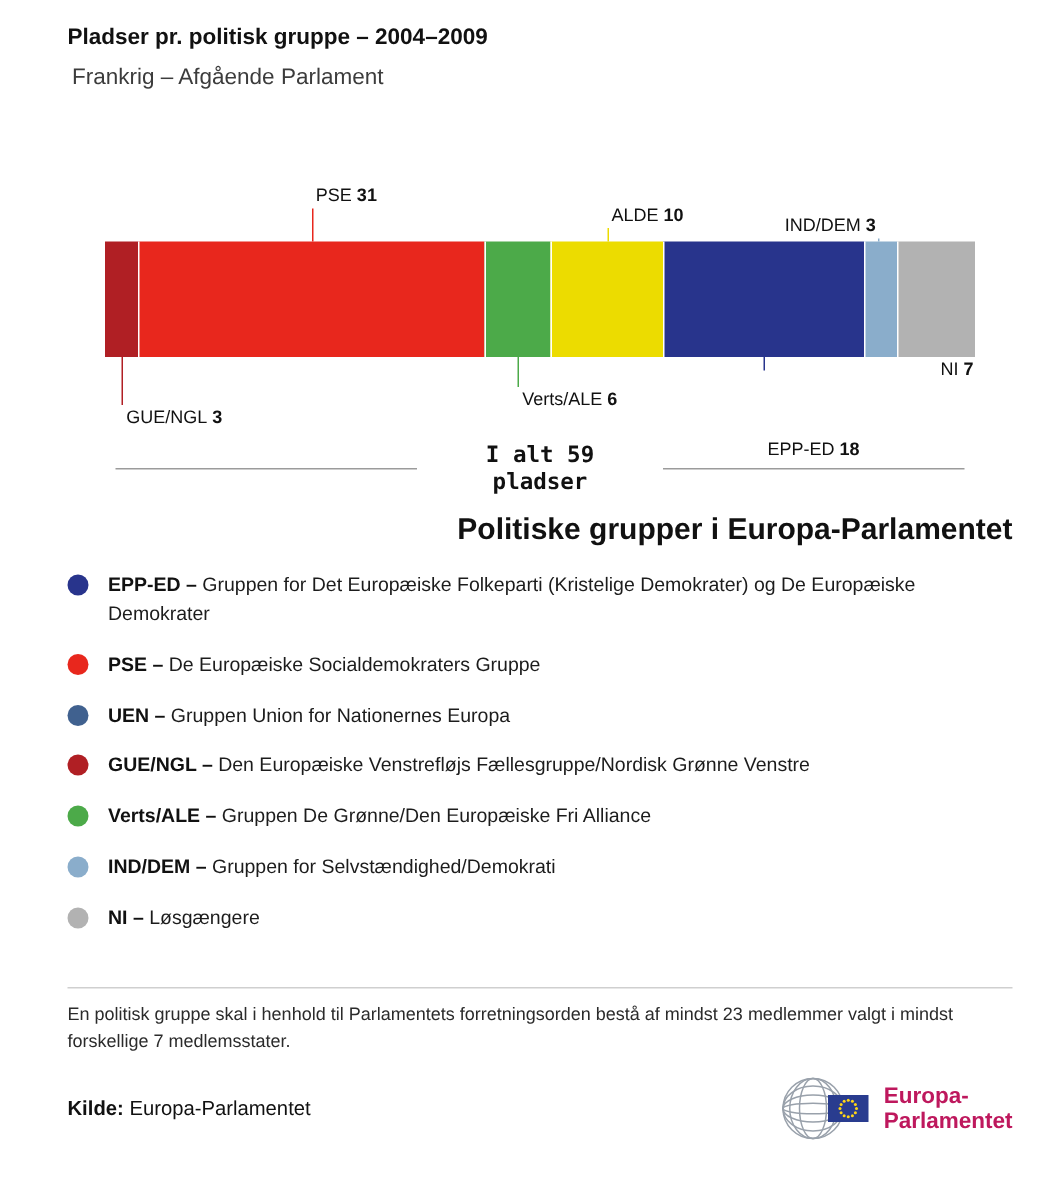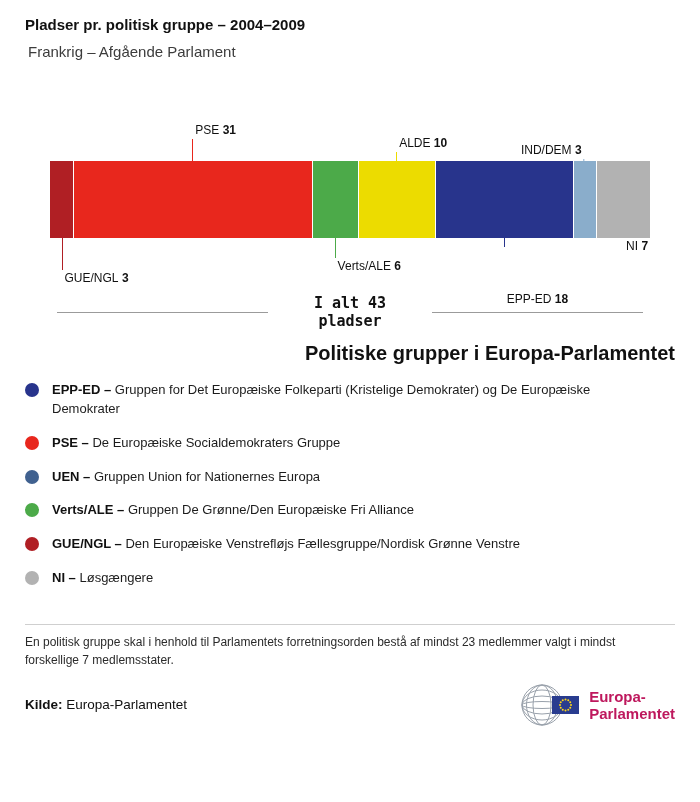--- a/index.html
+++ b/index.html
@@ -1,19 +1,19 @@
 <!DOCTYPE html>
 <html><head>
 <meta charset="utf-8">
 <style>
   * { box-sizing: border-box; }
   html, body { margin: 0; padding: 0; }
   body { width: 700px; height: 802px; background: #ffffff; overflow: hidden;
          font-family: "Liberation Sans", sans-serif; color: #1a1a1a; }
-  .page { padding: 16px 25px 0; }
+  .page { padding: 16px 25px 0; margin-left: 20px; }
   .title { margin: 0; font-size: 15px; font-weight: bold; color: #111; }
   .subtitle { margin: 10px 0 0 3px; font-size: 15px; font-weight: normal; color: #3c3c3c; }
 
   .chart { position: relative; height: 170px; margin: 58px 25px 0; }
   .bar { position: absolute; left: 0; right: 0; top: 43px; height: 77px; display: flex; }
   .seg { height: 100%; }
   .seg + .seg { border-left: 1px solid #fff; }
   .callout { position: absolute; display: flex; flex-direction: column; align-items: flex-start; }
   .callout.above { bottom: 127px; }
   .callout.below { top: 120px; }
@@ -86,47 +86,51 @@
       </div>
       <div class="callout below" style="left: 95.5128%;">
         <div class="leader" style="height: 0px; background: rgb(178, 178, 178);"></div>
         <div class="callout-text"><span>NI</span><b>&nbsp;7</b></div>
       </div>
     </div>
 
   <div class="total-row">
     <div class="total-rule"></div>
     <div class="total-text">
-      <div>I alt 43</div>
+      <div>I alt 59</div>
       <div>pladser</div>
     </div>
     <div class="total-rule"></div>
   </div>
 
   <h2 class="legend-heading">Politiske grupper i Europa-Parlamentet</h2>
   <div class="legend-list">
       <div class="legend-item">
         <span class="dot" style="background: rgb(40, 52, 140);"></span>
         <div class="legend-text"><b>EPP-ED –</b> Gruppen for Det Europæiske Folkeparti (Kristelige Demokrater) og De Europæiske Demokrater</div>
       </div>
       <div class="legend-item">
         <span class="dot" style="background: rgb(232, 39, 29);"></span>
         <div class="legend-text"><b>PSE –</b> De Europæiske Socialdemokraters Gruppe</div>
       </div>
       <div class="legend-item">
         <span class="dot" style="background: rgb(64, 97, 143);"></span>
         <div class="legend-text"><b>UEN –</b> Gruppen Union for Nationernes Europa</div>
       </div>
       <div class="legend-item">
+        <span class="dot" style="background: rgb(176, 31, 36);"></span>
+        <div class="legend-text"><b>GUE/NGL –</b> Den Europæiske Venstrefløjs Fællesgruppe/Nordisk Grønne Venstre</div>
+      </div>
+      <div class="legend-item">
         <span class="dot" style="background: rgb(76, 170, 73);"></span>
         <div class="legend-text"><b>Verts/ALE –</b> Gruppen De Grønne/Den Europæiske Fri Alliance</div>
       </div>
       <div class="legend-item">
-        <span class="dot" style="background: rgb(176, 31, 36);"></span>
-        <div class="legend-text"><b>GUE/NGL –</b> Den Europæiske Venstrefløjs Fællesgruppe/Nordisk Grønne Venstre</div>
+        <span class="dot" style="background: rgb(138, 173, 203);"></span>
+        <div class="legend-text"><b>IND/DEM –</b> Gruppen for Selvstændighed/Demokrati</div>
       </div>
       <div class="legend-item">
         <span class="dot" style="background: rgb(178, 178, 178);"></span>
         <div class="legend-text"><b>NI –</b> Løsgængere</div>
       </div>
     </div>
 
   <hr class="divider">
   <div class="footnote">En politisk gruppe skal i henhold til Parlamentets forretningsorden bestå af mindst 23 medlemmer valgt i mindst forskellige 7 medlemsstater.</div>
 

